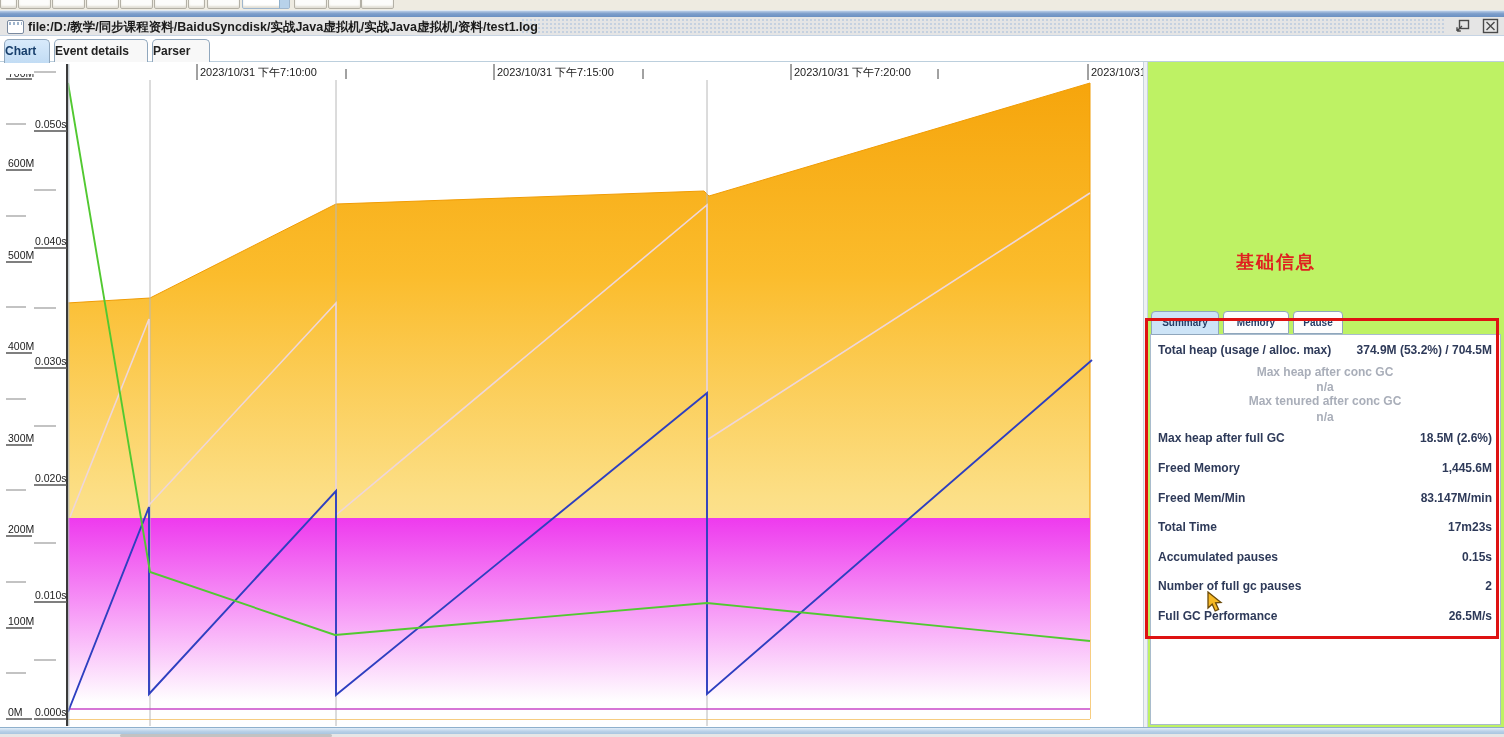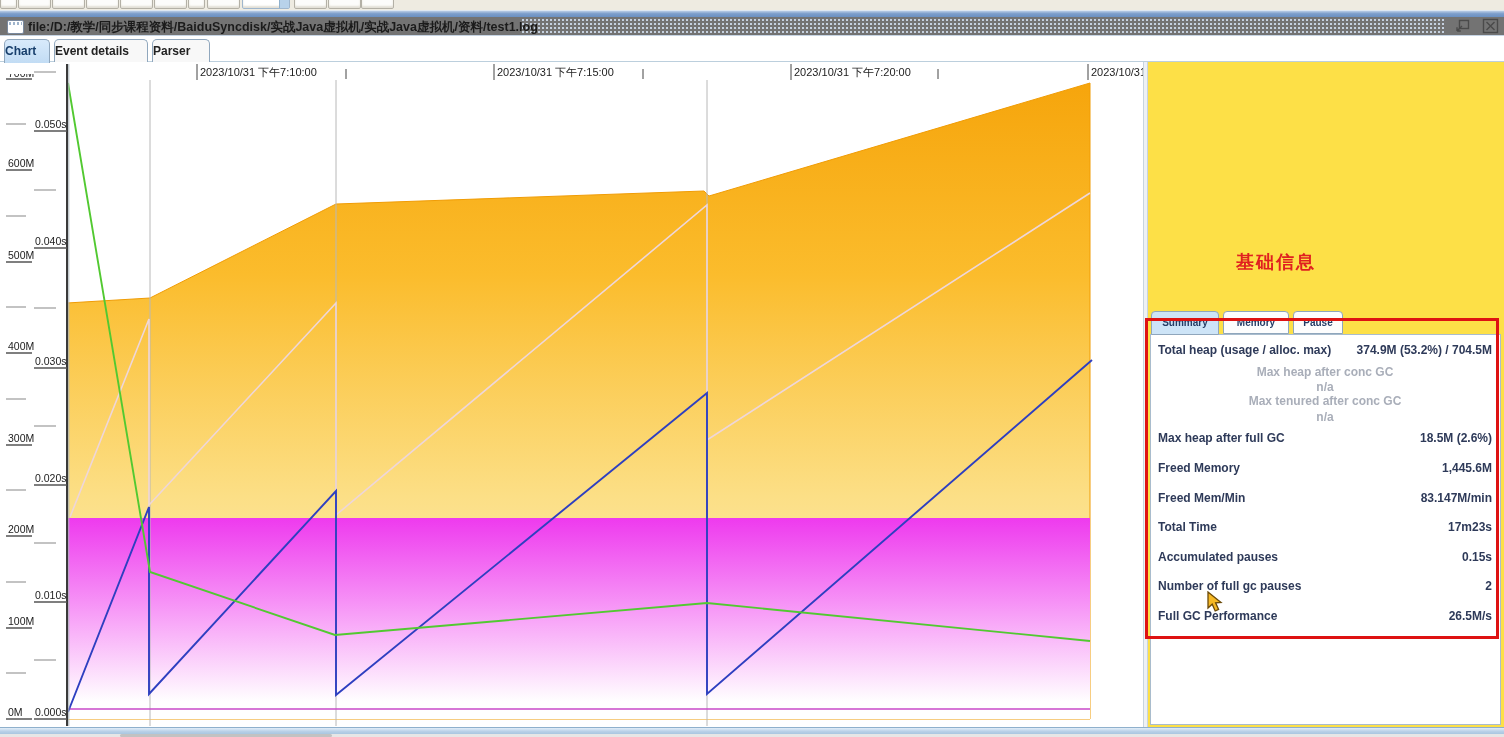--- a/index.html
+++ b/index.html
@@ -6,41 +6,41 @@
   body{width:1504px;height:737px;position:relative;overflow:hidden;
        font-family:"Liberation Sans","DejaVu Sans",sans-serif;background:#fff;}
   
   .toolbar{position:absolute;left:0;top:0;width:1504px;height:10px;background:#eeebe1;overflow:hidden;}
   .tb-btn{position:absolute;top:-6px;height:13px;background:#fcfcfb;border:1px solid #b3b0a6;border-radius:2px;box-shadow:inset 0 -2px 2px #e2dfd5;}
   .tb-combo{background:#fff;border:1px solid #9fb6cd;}
   .tb-combo .dd{position:absolute;right:0;top:0;bottom:0;width:9px;background:#b8d2ea;border-left:1px solid #8fb0cc;}
   
   .frame-top{position:absolute;left:0;top:10px;width:1504px;height:7px;
      background:linear-gradient(#b9cde6,#7d9ecb 45%,#6a90c2);border-top:1px solid #dde7f2;box-sizing:border-box;}
-  .titlebar{position:absolute;left:0;top:17px;width:1504px;height:19px;background:#737373;border-bottom:1px solid #c6d4e4;box-sizing:border-box;}
+  .titlebar{position:absolute;left:0;top:17px;width:1504px;height:19px;background:#e5e5e5;border-bottom:1px solid #c6d4e4;box-sizing:border-box;}
   .titlebar .texture{position:absolute;left:522px;top:2px;width:922px;height:14px;
      background-image:radial-gradient(circle at 1px 1px,#c5d1e0 1px,transparent 1.2px);background-size:4px 4px;}
   .win-ico{position:absolute;left:7px;top:3px;width:15px;height:12px;background:#fff;border:1px solid #7a8aa0;border-radius:2px;}
   .win-ico:before{content:"";position:absolute;left:1px;right:1px;top:1px;height:3px;background:repeating-linear-gradient(90deg,#9fb4cc 0 2px,#fff 2px 4px);}
   .title-text{position:absolute;left:28px;top:2px;font-size:12.5px;font-weight:bold;color:#1b1b1b;white-space:nowrap;}
   .winbtn{position:absolute;top:1px;width:17px;height:16px;cursor:default;}
   
   .tabstrip{position:absolute;left:0;top:36px;width:1504px;height:26px;background:#fff;border-bottom:1px solid #bccfdd;box-sizing:border-box;}
   .mtab{position:absolute;top:3px;height:23px;line-height:22px;font-size:12px;font-weight:bold;
         border:1px solid #90a7bd;border-bottom:none;border-radius:5px 5px 0 0;background:#f8f8f8;color:#222;box-sizing:border-box;}
   .mtab.sel{background:linear-gradient(#d8eafb,#c2dcf4);color:#173e6b;height:24px;z-index:2;}
   
   .chartwrap{position:absolute;left:0;top:62px;width:1143px;height:665px;background:#fff;}
   svg text{font-family:"Liberation Sans","DejaVu Sans",sans-serif;}
   .axis-lbl{font-size:10.5px;fill:#222;}
   .date-lbl{font-size:11px;fill:#222;}
   
   .splitter{position:absolute;left:1143px;top:62px;width:5px;height:665px;background:#eef1f4;border-left:1px solid #c8d4de;border-right:1px solid #c8d4de;box-sizing:border-box;}
   
-  .rpanel{position:absolute;left:1148px;top:62px;width:356px;height:665px;background:#fde047;}
+  .rpanel{position:absolute;left:1148px;top:62px;width:356px;height:665px;background:#bef264;}
   .annot{position:absolute;left:88px;top:188px;font-size:18px;font-weight:bold;letter-spacing:2px;}
   .stab{position:absolute;top:249px;height:23px;line-height:21px;text-align:center;font-size:10px;font-weight:bold;color:#253d66;
         border:1px solid #8fa6bc;border-radius:4px 4px 0 0;background:#fdfdfd;box-sizing:border-box;}
   .stab.sel{background:#cde4f7;height:24px;z-index:2;}
   .sumbox{position:absolute;left:2px;top:272px;width:351px;height:391px;border:1px solid #a9bccd;box-sizing:border-box;background:#fff;overflow:hidden;}
   .srow{height:29.55px;display:flex;align-items:center;justify-content:space-between;padding:0 8px 0 7px;
         font-size:12px;font-weight:bold;color:#2e3a59;}
   .srow .v{text-align:right;}
   .srow.muted{color:#a9aeb9;flex-direction:column;}
   .redbox{position:absolute;left:-3px;top:256px;width:354px;height:321px;border:3px solid #de1212;box-sizing:border-box;pointer-events:none;z-index:5;}

